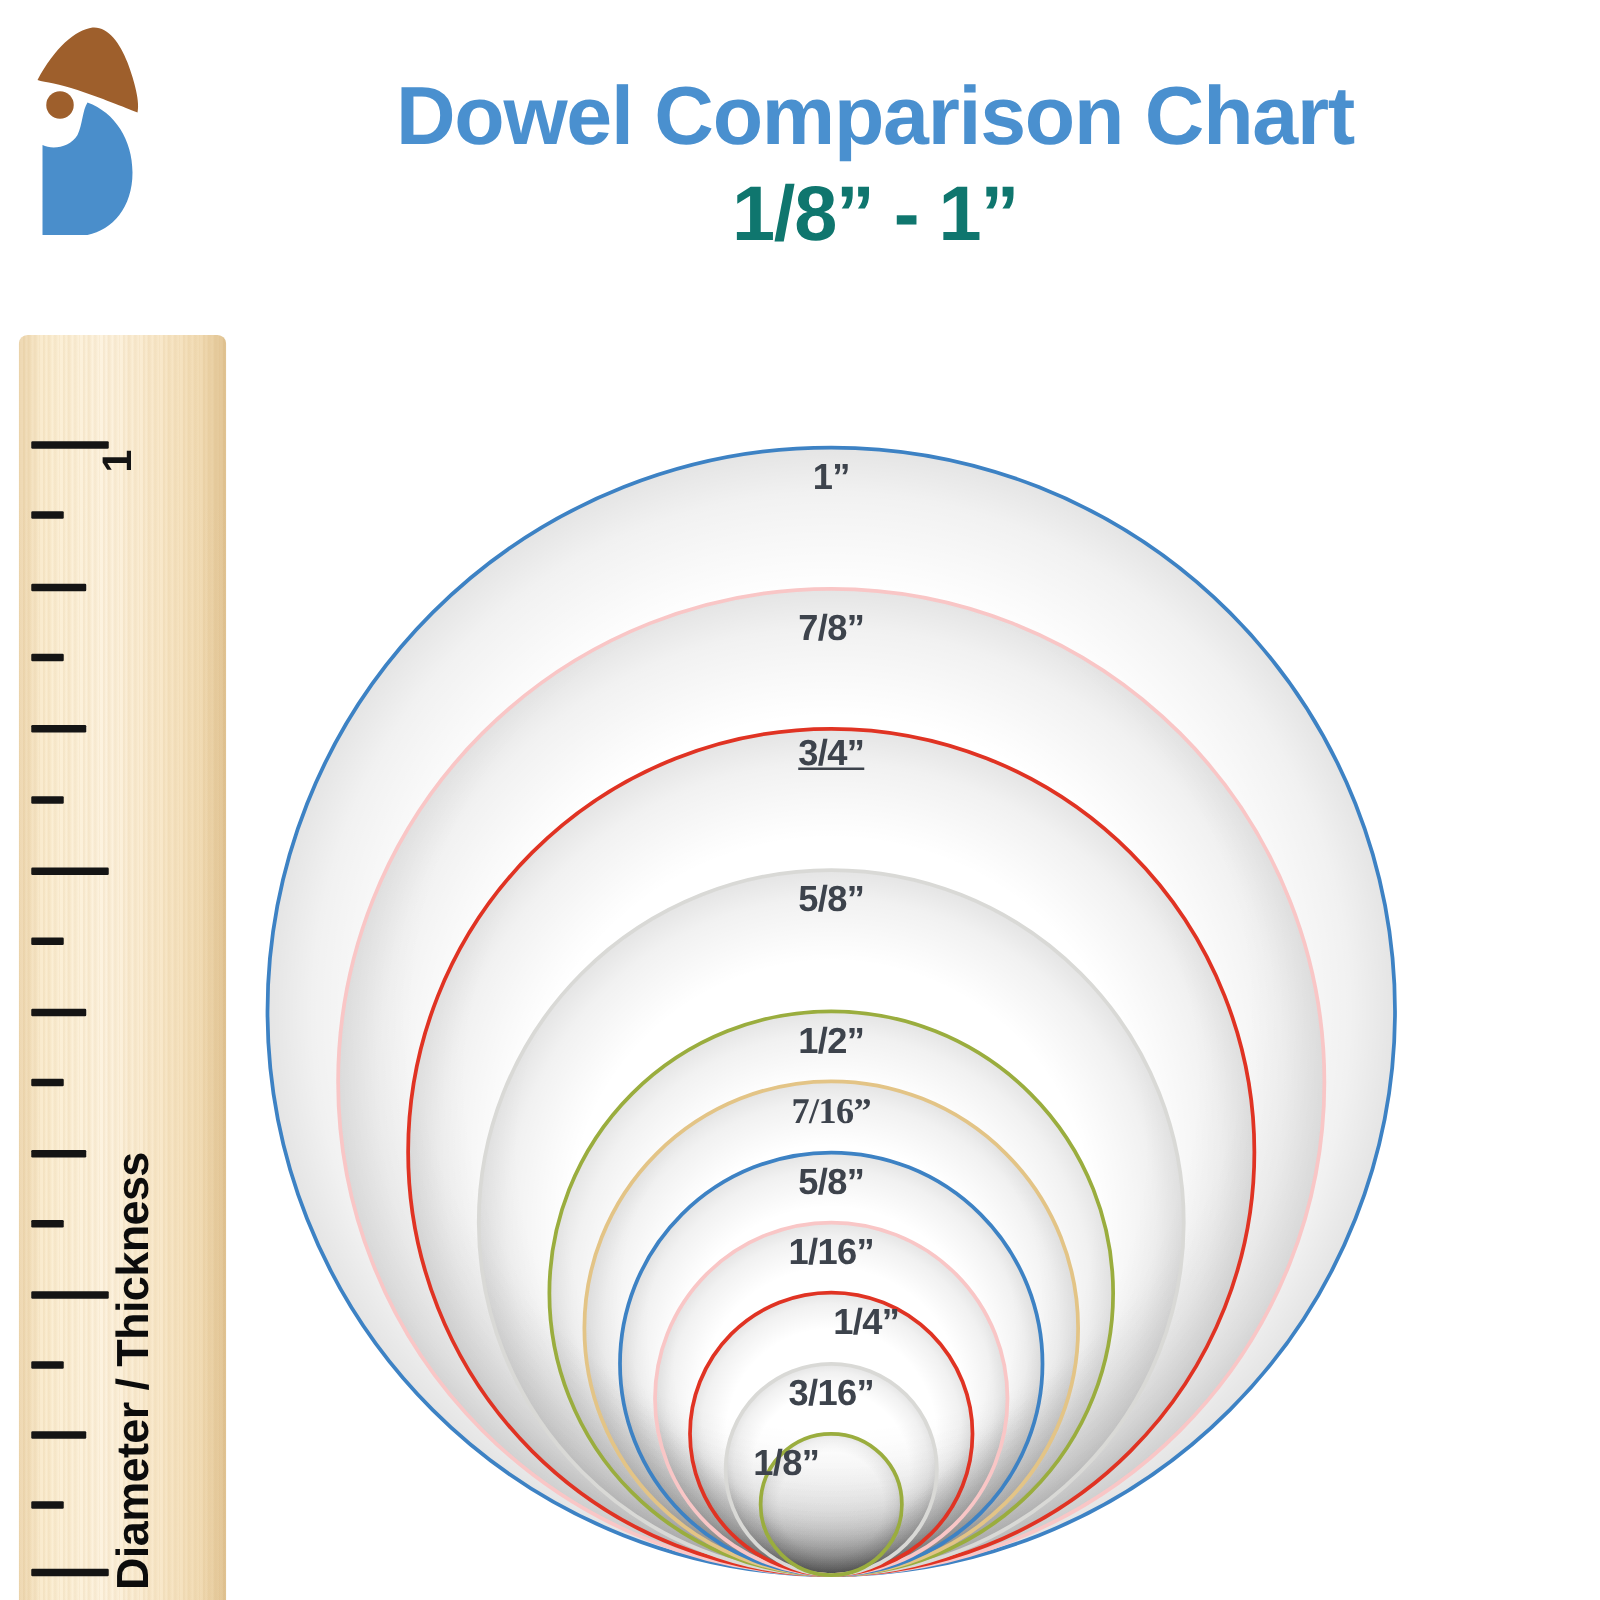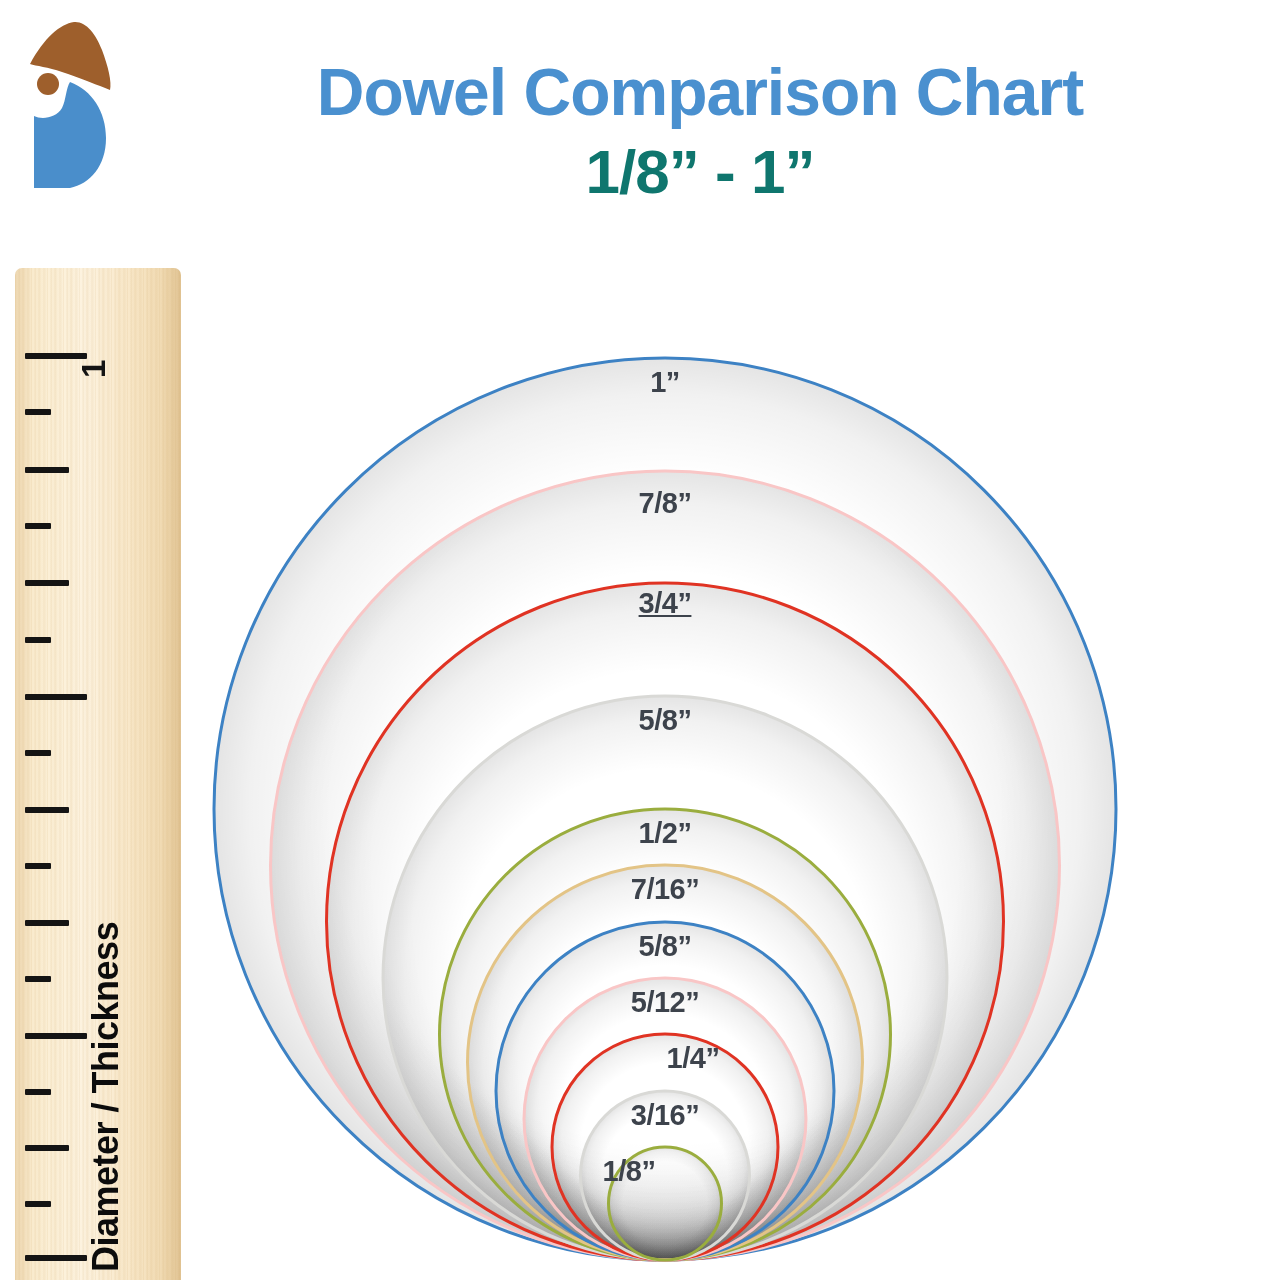--- a/index.html
+++ b/index.html
@@ -154,21 +154,21 @@
         <circle cx="665" cy="1203.5" r="56.5" fill="none" stroke="#9aad3e" stroke-width="3"></circle>
       </g>
   </svg>
 
   <div id="chart-labels">
       <div class="dowel-label" style="left: 665px; top: 366px;">1”</div>
       <div class="dowel-label" style="left: 665px; top: 467px; margin-top: 20px;">7/8”</div>
       <div class="dowel-label" style="left: 665px; top: 587px; text-decoration: underline;">3/4”</div>
       <div class="dowel-label" style="left: 665px; top: 704px;">5/8”</div>
       <div class="dowel-label" style="left: 665px; top: 817px;">1/2”</div>
-      <div class="dowel-label" style="left: 665px; top: 873px;">7/16”</div>
+      <div class="dowel-label" style="left: 665px; top: 873px; font-family: Liberation Serif, serif;">7/16”</div>
       <div class="dowel-label" style="left: 665px; top: 930px;">5/8”</div>
-      <div class="dowel-label" style="left: 665px; top: 986px;">5/12”</div>
+      <div class="dowel-label" style="left: 665px; top: 986px;">1/16”</div>
       <div class="dowel-label" style="left: 693px; top: 1042px;">1/4”</div>
       <div class="dowel-label" style="left: 665px; top: 1099px;">3/16”</div>
       <div class="dowel-label" style="left: 629px; top: 1155px;">1/8”</div>
     </div>
 
 </div>
 
 </body></html>

